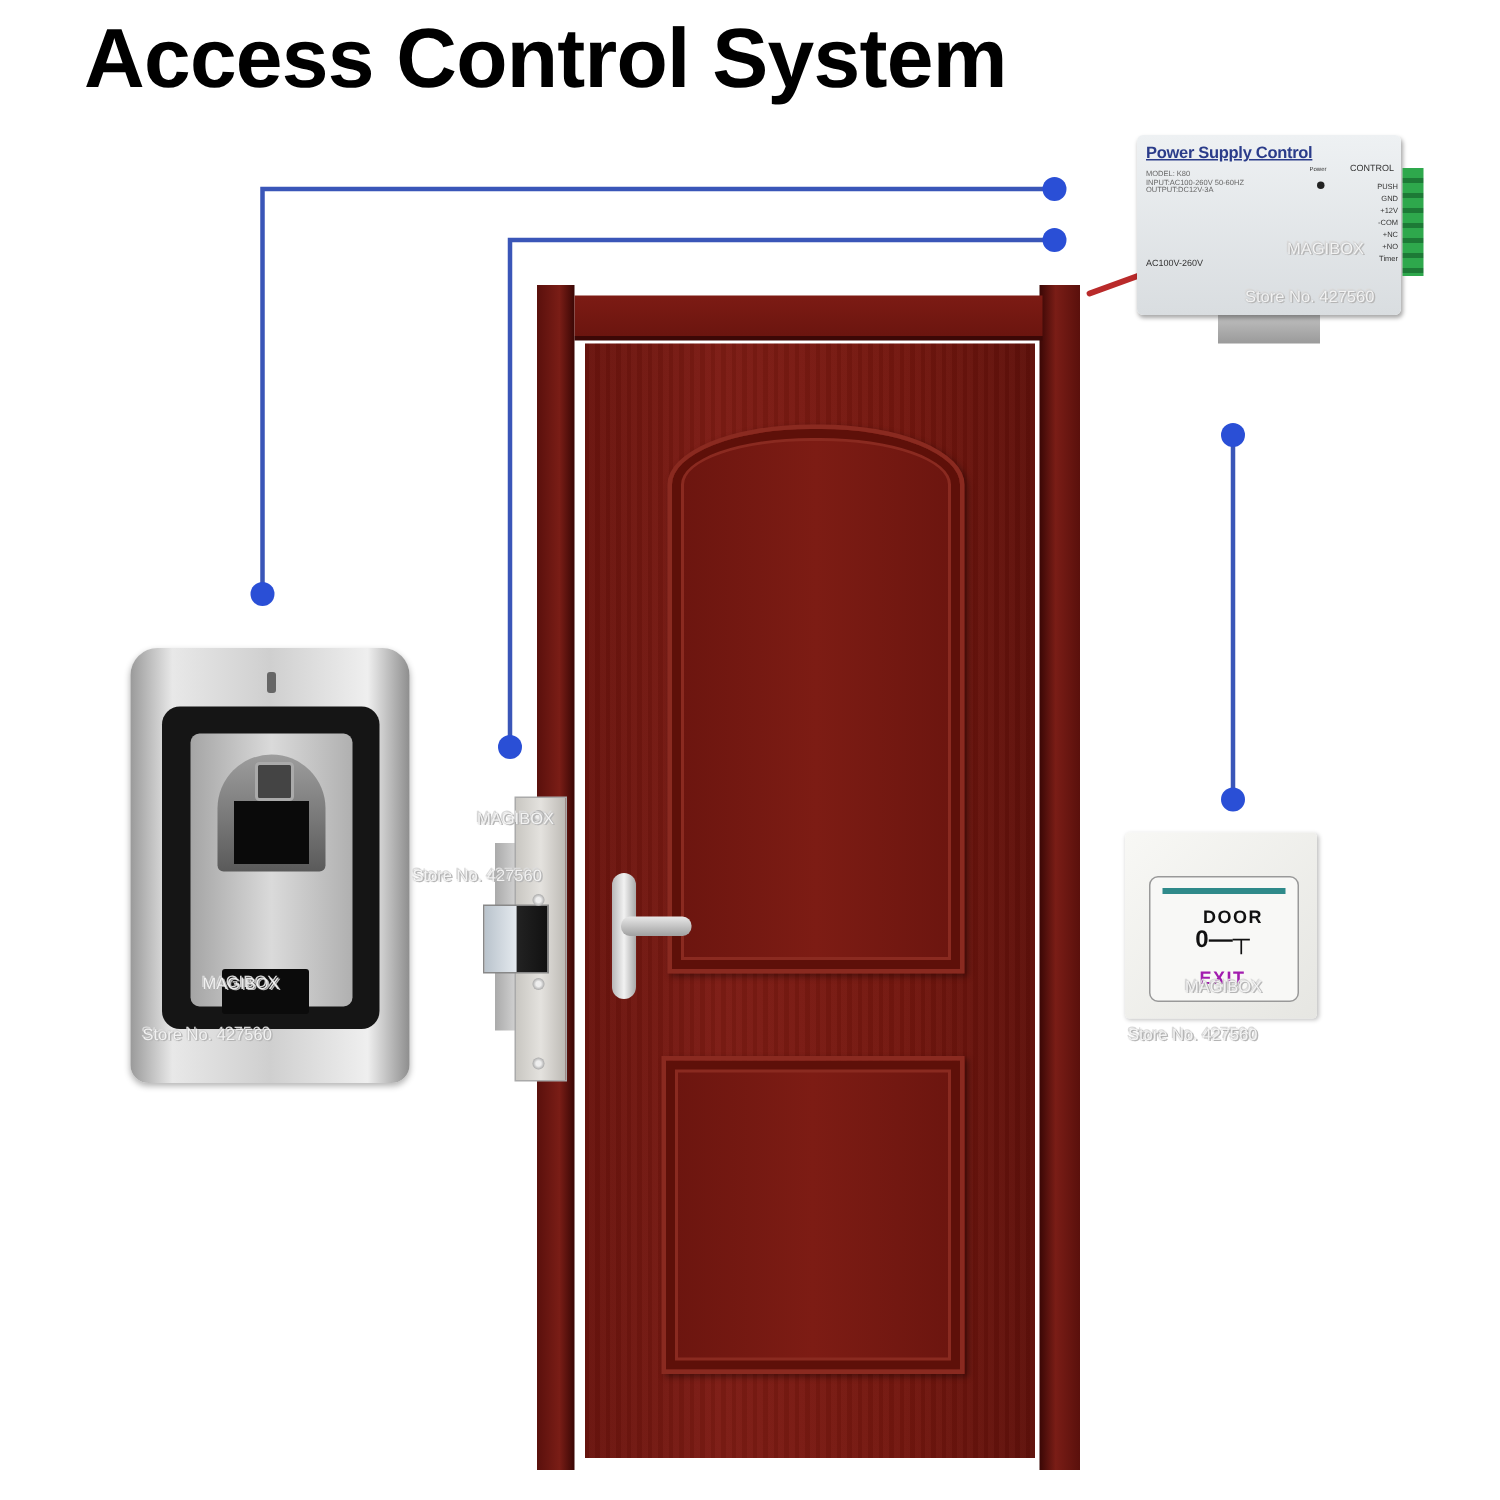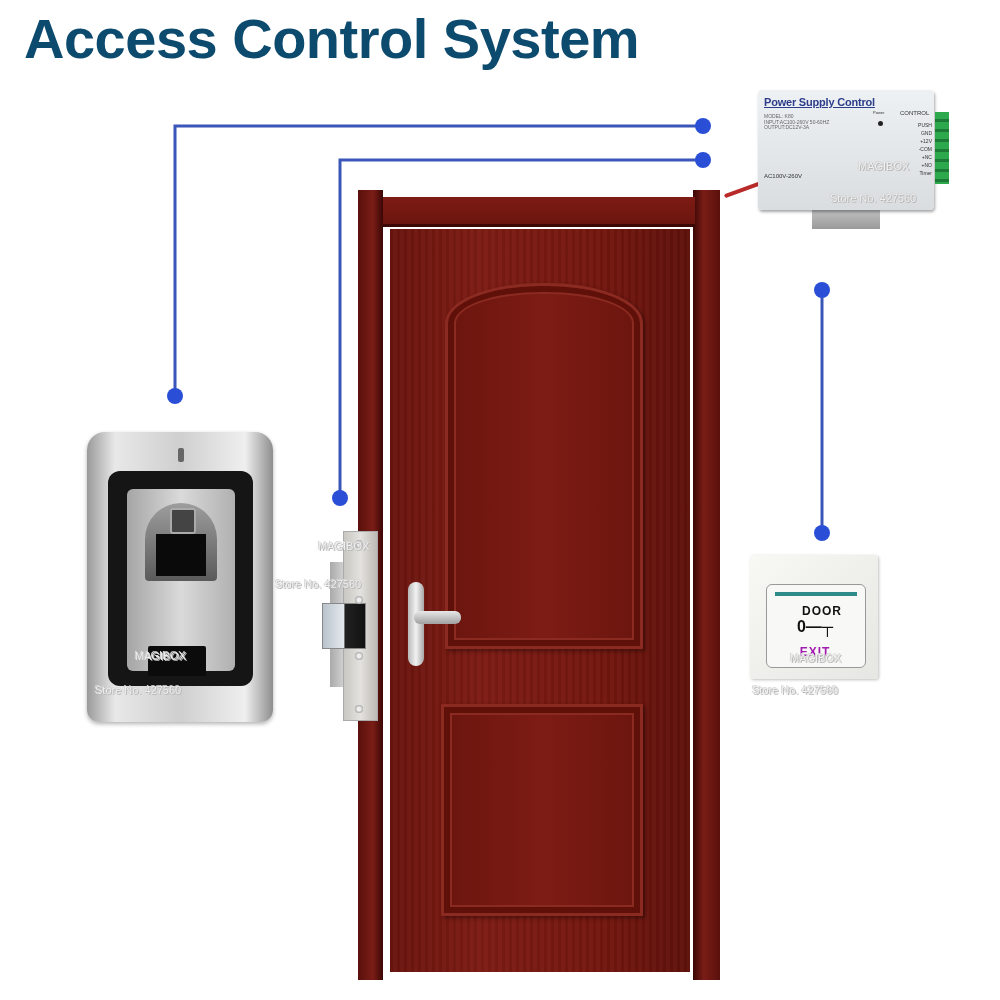--- a/index.html
+++ b/index.html
@@ -1,17 +1,17 @@
 <!DOCTYPE html>
 <html><head>
 <meta charset="utf-8">
 <style>
   html, body { margin:0; padding:0; background:#ffffff; }
   body { width:1000px; height:1000px; position:relative; overflow:hidden; font-family:"Liberation Sans", sans-serif; }
-  .title { position:absolute; left:24px; top:6px; font-family:"Liberation Sans", sans-serif; font-weight:bold; font-size:56px; letter-spacing:-0.5px; color:#0c4a6e; white-space:nowrap; }
+  .title { position:absolute; left:56px; top:6px; font-family:"Liberation Sans", sans-serif; font-weight:bold; font-size:56px; letter-spacing:-0.5px; color:#000000; white-space:nowrap; }
   svg.wires { position:absolute; left:0; top:0; width:1000px; height:1000px; z-index:5; pointer-events:none; }
   .lintel { position:absolute; left:383px; top:197px; width:312px; height:27px; background:linear-gradient(180deg,#7d1b14,#6b150f); border-bottom:3px solid #3c0806; }
   .jamb-l { position:absolute; left:358px; top:190px; width:25px; height:790px; background:linear-gradient(90deg,#5a100c,#7a1d16 60%,#3a0705); }
   .jamb-r { position:absolute; left:693px; top:190px; width:27px; height:790px; background:linear-gradient(90deg,#3a0705,#7a1d16 40%,#5a100c); }
   .leaf { position:absolute; left:390px; top:229px; width:300px; height:743px;
           background:repeating-linear-gradient(90deg, rgba(0,0,0,0.05) 0 3px, rgba(255,255,255,0.02) 3px 7px), linear-gradient(90deg,#6a140e,#7d1c14 30%,#74170f 70%,#5f110b); }
   .panel-top { position:absolute; left:445px; top:283px; width:192px; height:360px; border:3px solid #8a2a20; border-radius:96px 96px 0 0 / 40px 40px 0 0; box-shadow: inset 0 0 0 6px #5e1009, inset 0 0 0 8px #8a2a20, 2px 2px 4px rgba(0,0,0,0.4);
                background:linear-gradient(90deg,#6b150f,#7d1c14 50%,#6b150f); }
   .panel-bot { position:absolute; left:441px; top:704px; width:196px; height:206px; border:3px solid #8a2a20; box-shadow: inset 0 0 0 6px #5e1009, inset 0 0 0 8px #8a2a20, 2px 2px 4px rgba(0,0,0,0.4);
                background:linear-gradient(90deg,#6b150f,#7d1c14 50%,#6b150f); }

